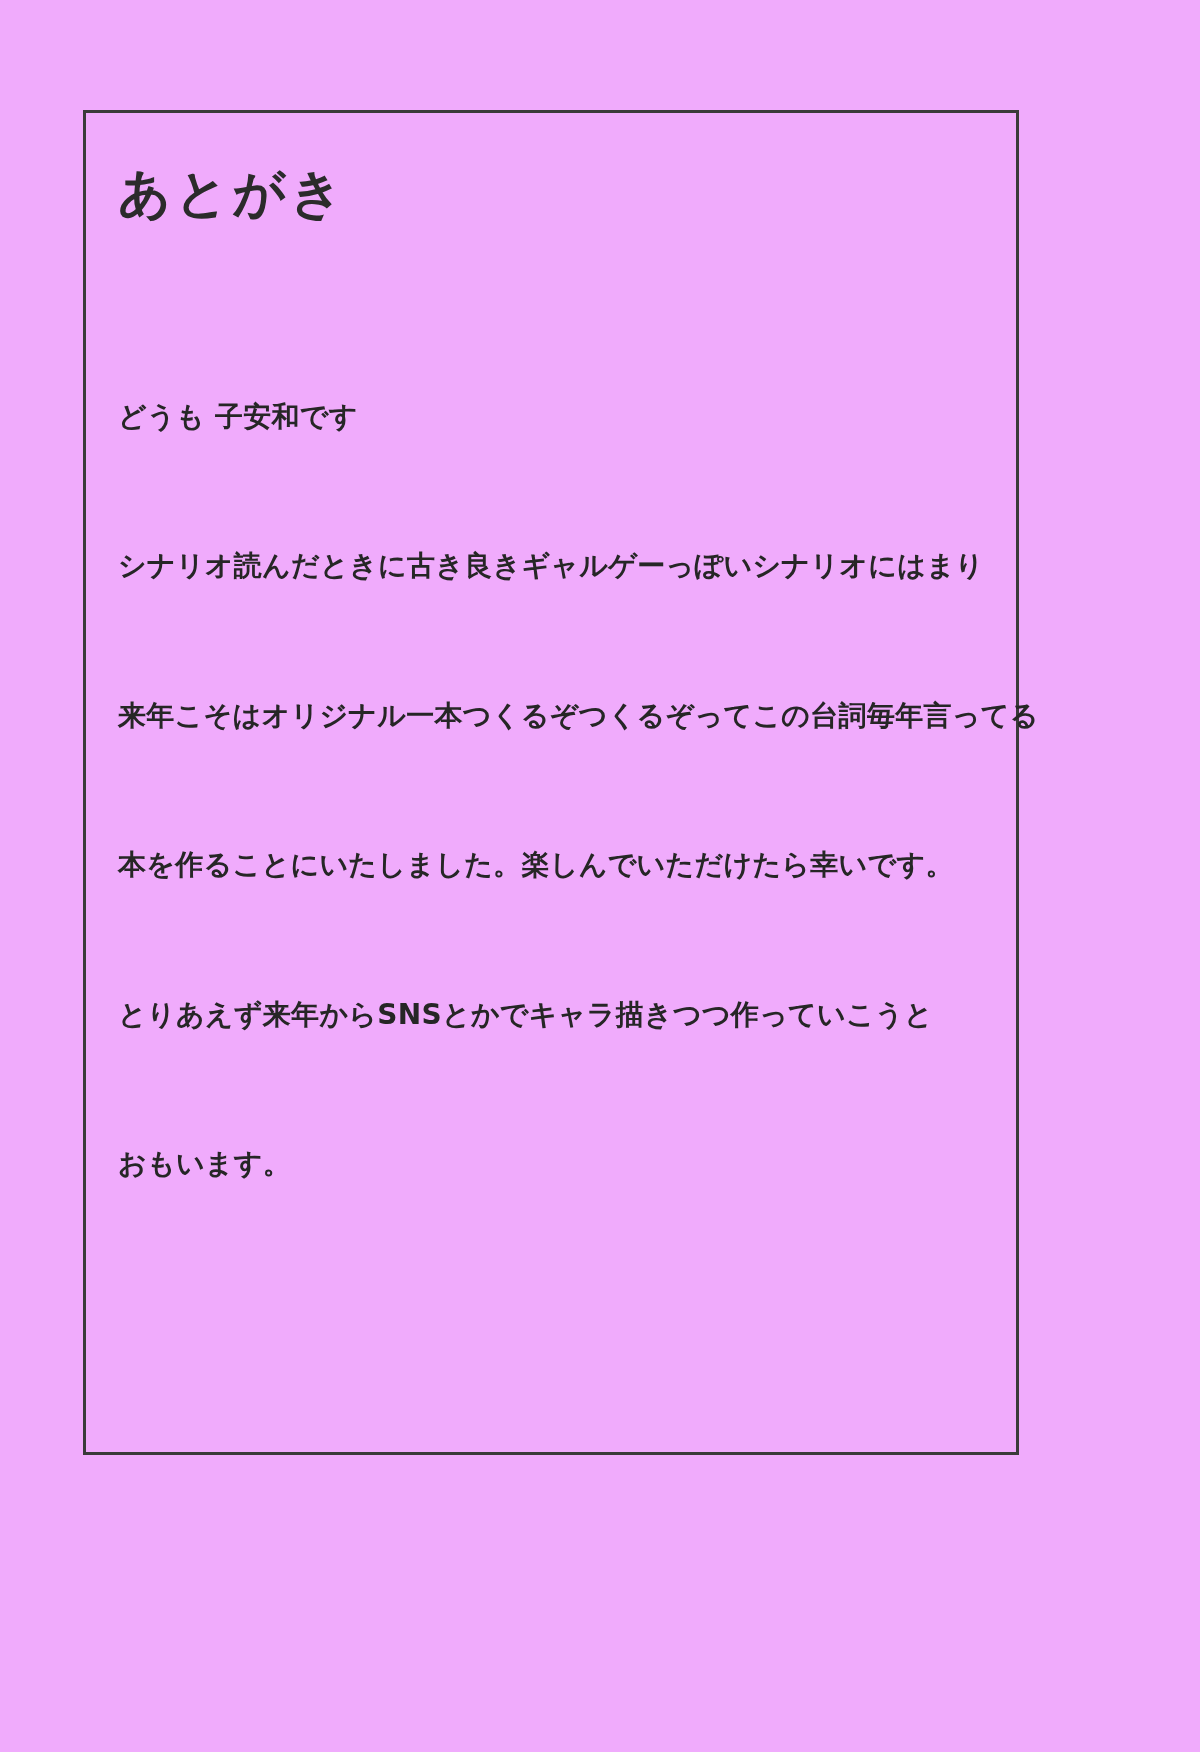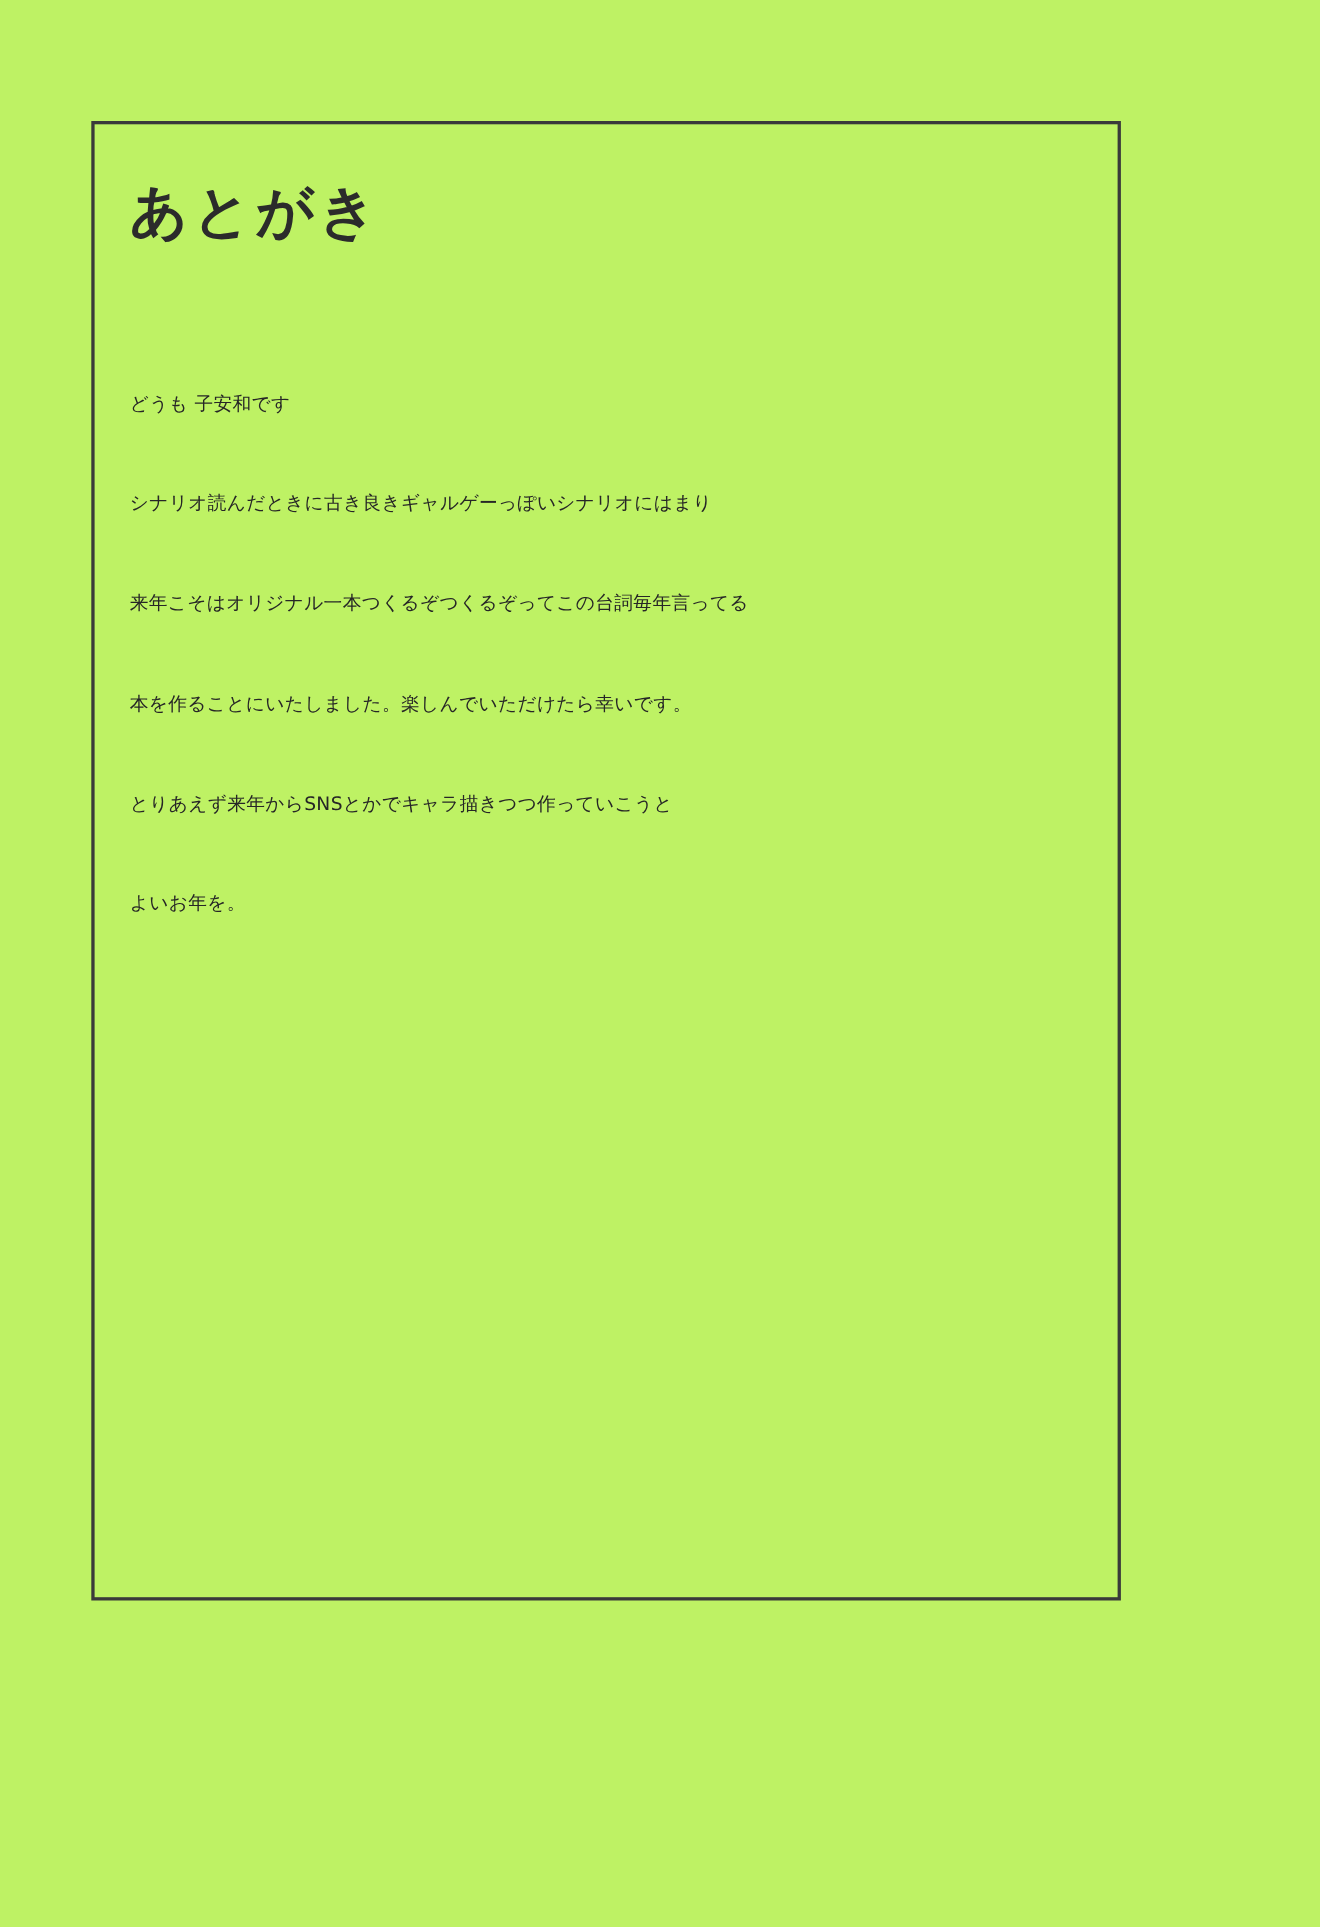--- a/index.html
+++ b/index.html
@@ -14,21 +14,21 @@
     font-family: "Liberation Sans", sans-serif;
     color: #231f20;
     overflow: hidden;
   }
   .page {
     position: absolute;
     left: 0;
     top: 0;
     width: 1200px;
     height: 1752px;
-    background: #bef264;
+    background: #f0abfc;
   }
   .frame {
     position: absolute;
     left: 83px;
     top: 110px;
     width: 936px;
     height: 1345px;
     border: 3px solid #3a3a3a;
     box-sizing: border-box;
     background: transparent;
@@ -44,22 +44,22 @@
     font-size: 52px;
     font-weight: 700;
     letter-spacing: 4px;
     color: #2b2b2b;
     line-height: 1.1;
     margin: 0 0 70px 0;
     white-space: pre;
   }
   .body-text {
     font-family: "DejaVu Sans", sans-serif;
-    font-size: 17px;
-    font-weight: 400;
+    font-size: 28px;
+    font-weight: 700;
     line-height: 1.78;
     color: #262626;
     letter-spacing: 0.3px;
     white-space: pre-wrap;
     margin: 0;
   }
   .body-line {
     display: block;
     white-space: pre;
   }
@@ -74,18 +74,18 @@
   <div class="content">
 
     <h1 class="afterword-title">あとがき</h1>
 
     <div class="body-text">
       <span class="body-line">どうも 子安和です</span>
       <span class="body-line">シナリオ読んだときに古き良きギャルゲーっぽいシナリオにはまり</span>
       <span class="body-line">来年こそはオリジナル一本つくるぞつくるぞってこの台詞毎年言ってる</span>
       <span class="body-line">本を作ることにいたしました。楽しんでいただけたら幸いです。</span>
       <span class="body-line">とりあえず来年からSNSとかでキャラ描きつつ作っていこうと</span>
-      <span class="body-line">よいお年を。</span>
+      <span class="body-line">おもいます。</span>
     </div>
 
   </div>
 
 </div>
 
 </body></html>

